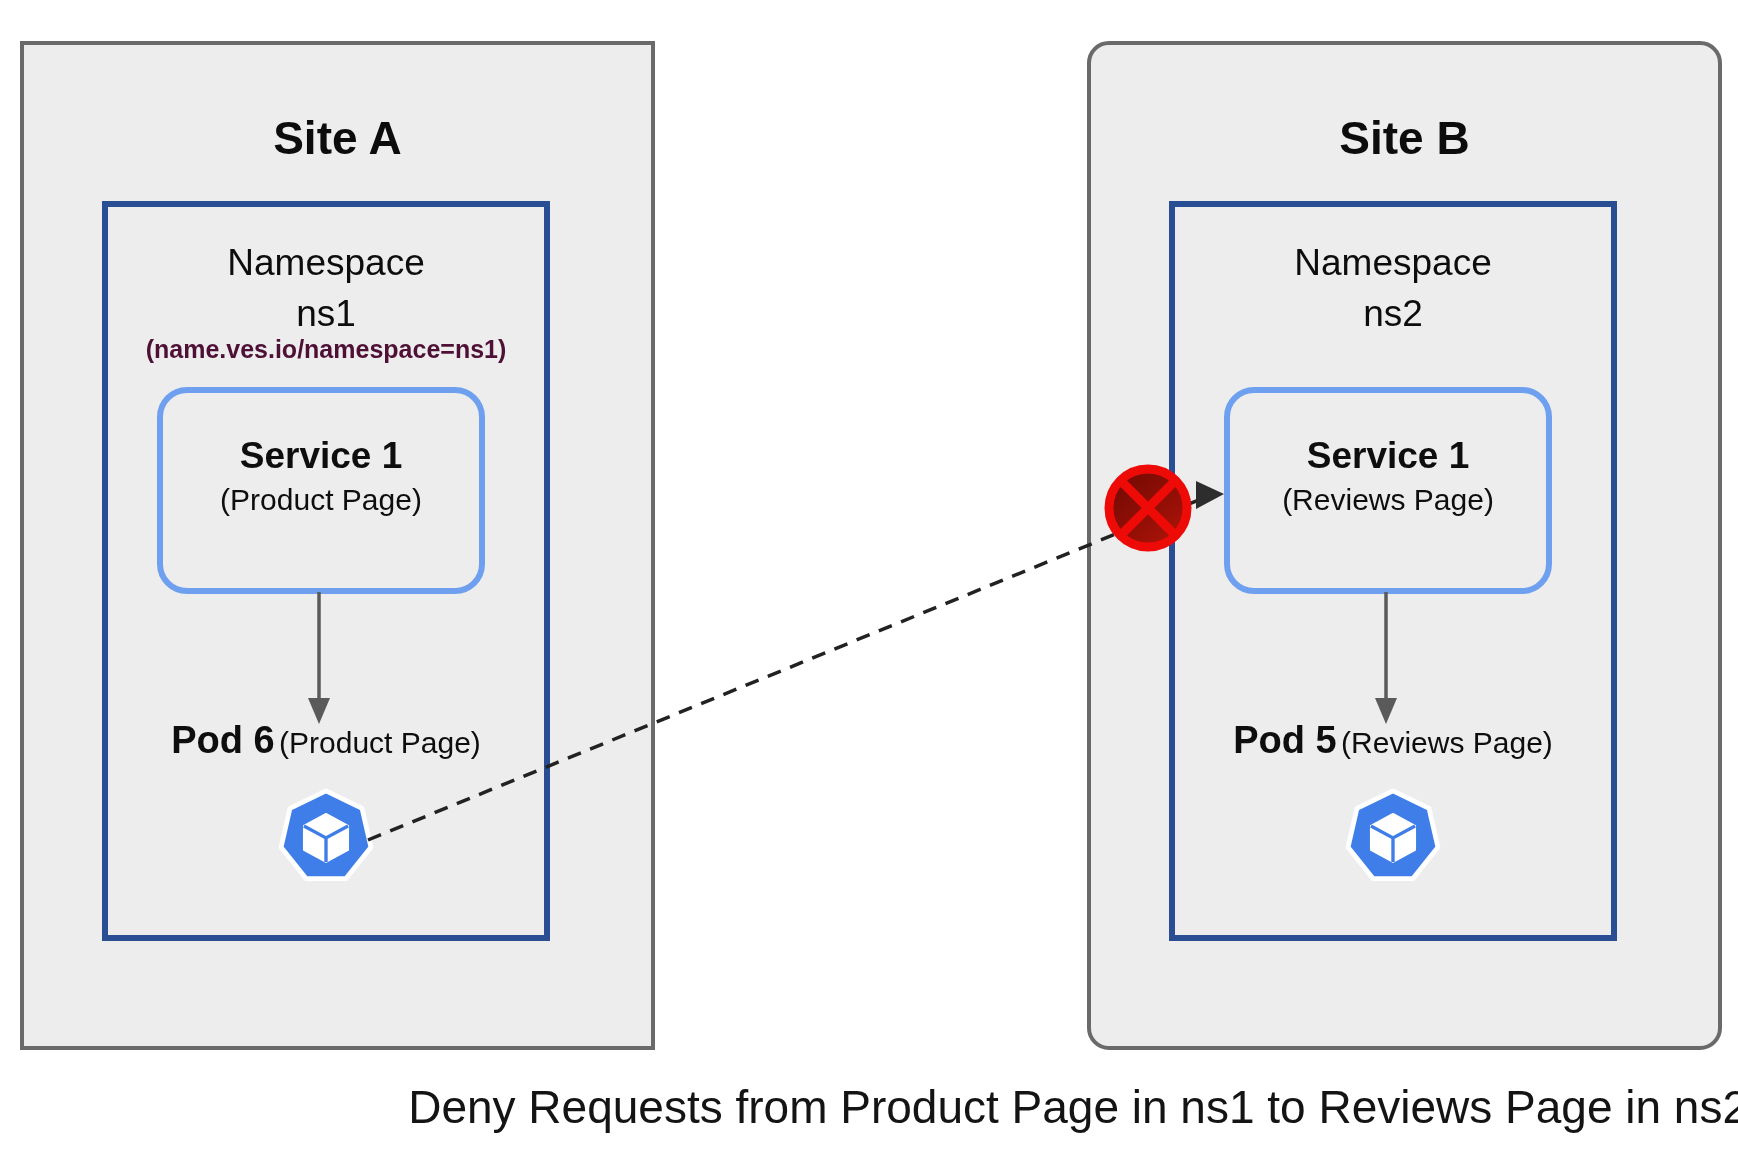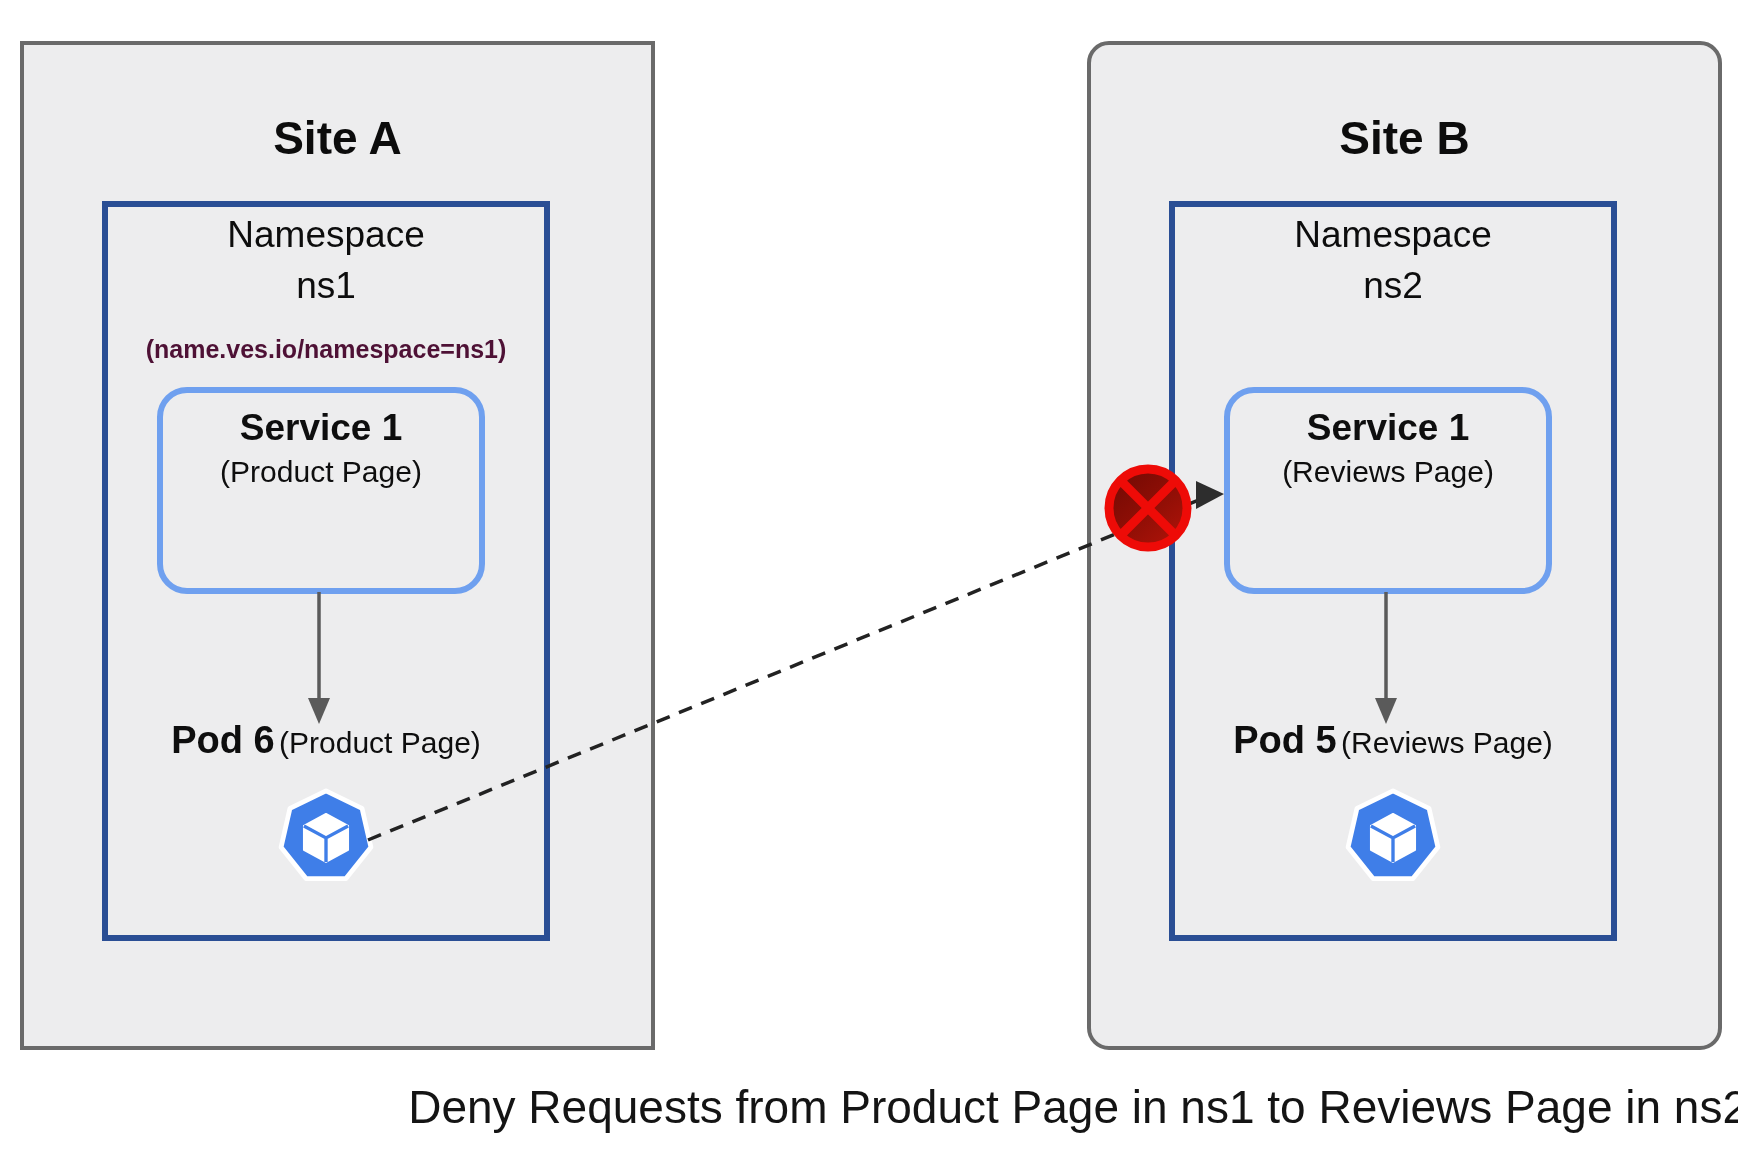--- a/index.html
+++ b/index.html
@@ -14,28 +14,28 @@
 
   .site{position:absolute; top:41px; width:635px; height:1009px;
         background:var(--site-fill); border:4px solid var(--site-border);}
   .site-a{left:20px;}
   .site-b{left:1087px;border-radius:22px;}
   .site-title{position:absolute; top:66px; left:0; width:100%; text-align:center;
               font-size:46px; font-weight:700; color:#0c0c0c;}
 
   .ns-box{position:absolute; left:78px; top:156px; width:448px; height:740px;
           border:6px solid var(--namespace-border);}
-  .ns-header{position:absolute; top:2px; left:0; width:100%; text-align:center;
+  .ns-header{position:absolute; top:30px; left:0; width:100%; text-align:center;
              font-size:37px; line-height:1.38; color:#0d0d0d;}
   .ns-selector{position:absolute; top:128px; left:0; width:100%; text-align:center;
                font-size:25px; font-weight:700; color:var(--label-maroon);}
 
   .service-box{position:absolute; left:49px; top:180px; width:328px; height:207px;
                border:6px solid var(--service-border); border-radius:30px;
-               display:flex; flex-direction:column; align-items:center; padding-top:14px; gap:6px;}
+               display:flex; flex-direction:column; align-items:center; padding-top:42px; gap:6px;}
   .service-name{font-size:37px; font-weight:700;}
   .service-sub{font-size:30px;}
 
   .pod-label{position:absolute; top:512px; left:0; width:100%; text-align:center; white-space:nowrap;}
   .pod-name{font-size:38px; font-weight:700;}
   .pod-sub{font-size:30px;}
   .pod-icon{position:absolute; top:580px; left:50%; margin-left:-48px; width:96px; height:100px;}
 
   .hept{fill:var(--kube-blue); stroke:#ffffff; stroke-width:5; stroke-linejoin:round;}
   .cube-face{fill:#ffffff; stroke:#ffffff; stroke-width:2; stroke-linejoin:round;}

